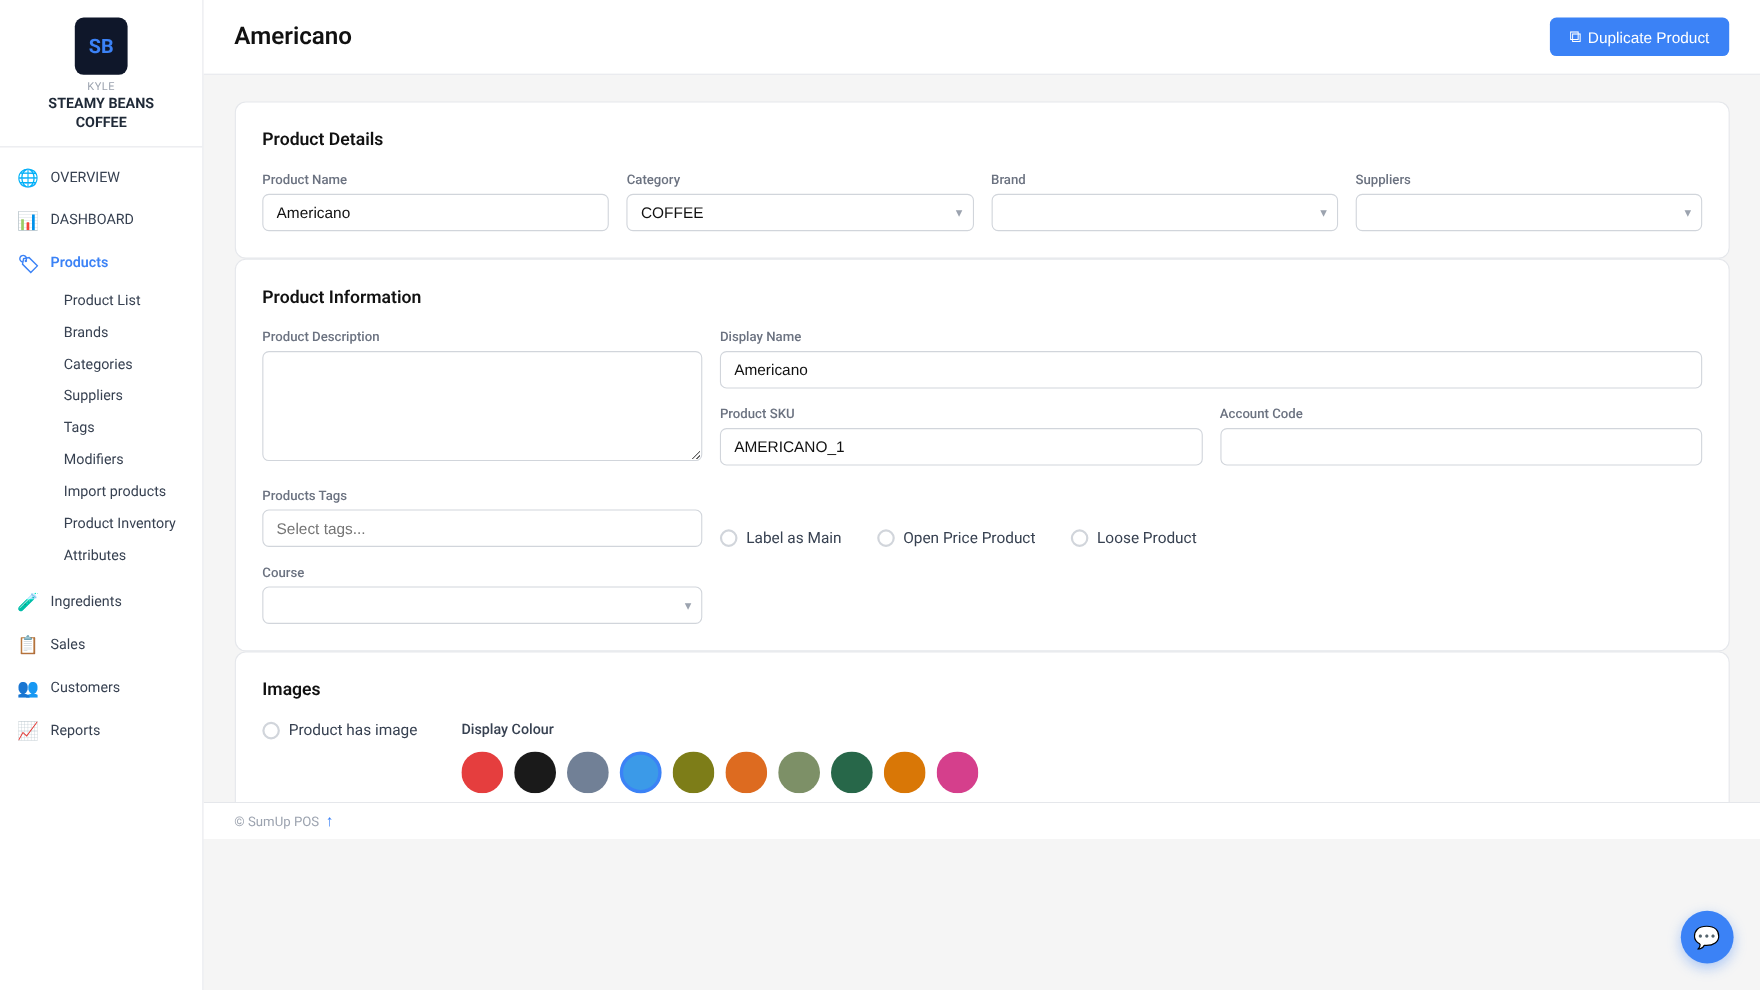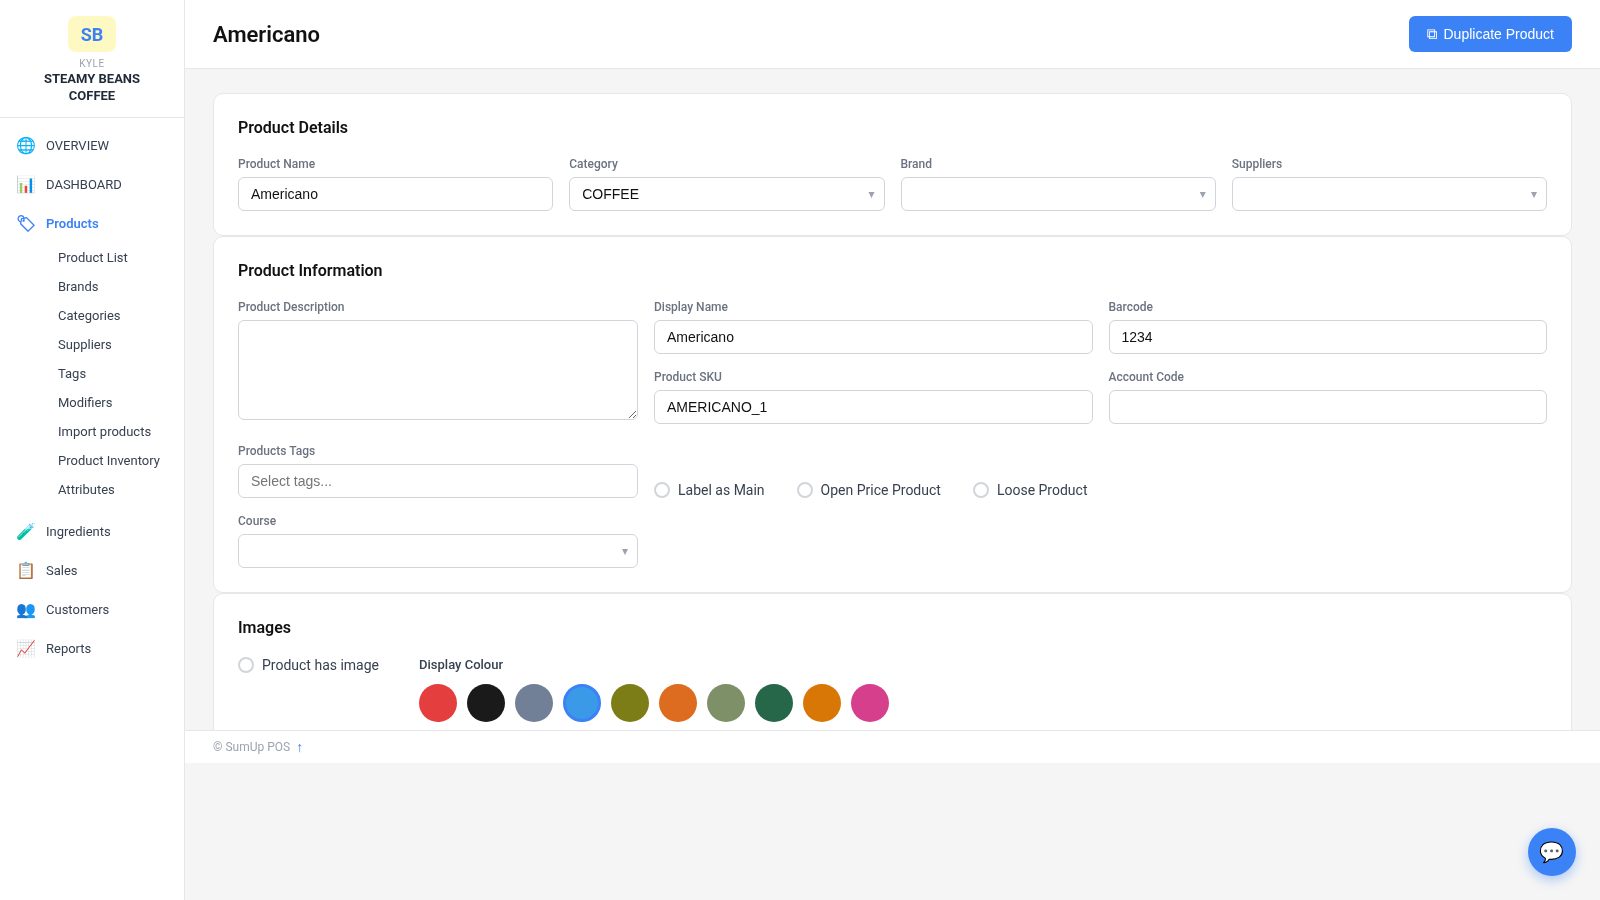--- a/index.html
+++ b/index.html
@@ -15,22 +15,22 @@
       flex-direction: column;
       height: 900px;
       overflow-y: auto;
     }
     .sidebar-logo {
       padding: 16px 12px 12px;
       text-align: center;
       border-bottom: 1px solid #e5e7eb;
     }
     .logo-box {
-      width: 48px; height: 36px;
-      background: #fef9c3;
+      width: 48px; height: 52px;
+      background: #0f172a;
       border-radius: 8px;
       margin: 0 auto 6px;
       display: flex; align-items: center; justify-content: center;
       font-weight: bold; color: #3b82f6; font-size: 18px;
     }
     .sidebar-username {
       font-size: 10px; color: #9ca3af; text-transform: uppercase; letter-spacing: 0.05em; text-align: center;
     }
     .sidebar-company {
       font-size: 13px; font-weight: 700; color: #1f2937; line-height: 1.3; margin-top: 2px;
@@ -345,24 +345,20 @@
         <div class="info-left form-group">
           <label class="form-label">Product Description</label>
           <textarea class="form-textarea" style=""></textarea>
         </div>
 
         <div class="info-right">
           <div class="form-row">
             <div class="form-group">
               <label class="form-label">Display Name</label>
               <input class="form-input" type="text" value="Americano" style="">
-            </div>
-            <div class="form-group">
-              <label class="form-label">Barcode</label>
-              <input class="form-input" type="text" value="1234" style="">
             </div>
           </div>
           <div class="form-row">
             <div class="form-group">
               <label class="form-label">Product SKU</label>
               <input class="form-input" type="text" value="AMERICANO_1" style="">
             </div>
             <div class="form-group">
               <label class="form-label">Account Code</label>
               <input class="form-input" type="text" style="">

